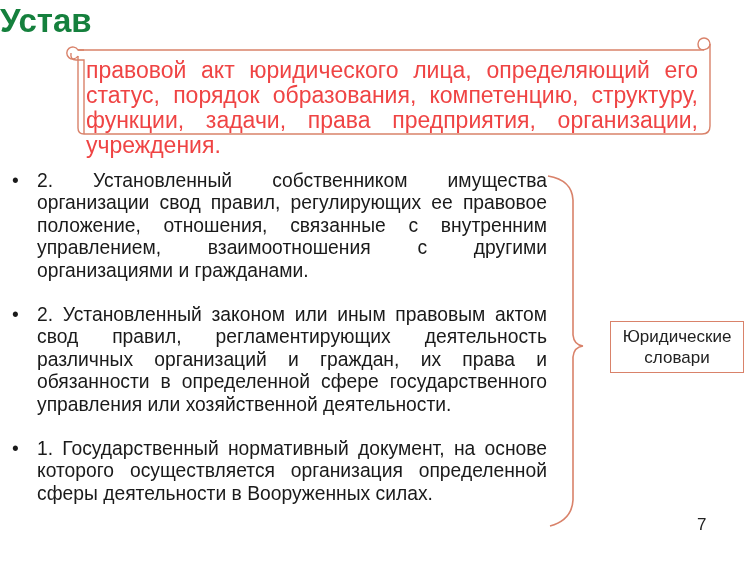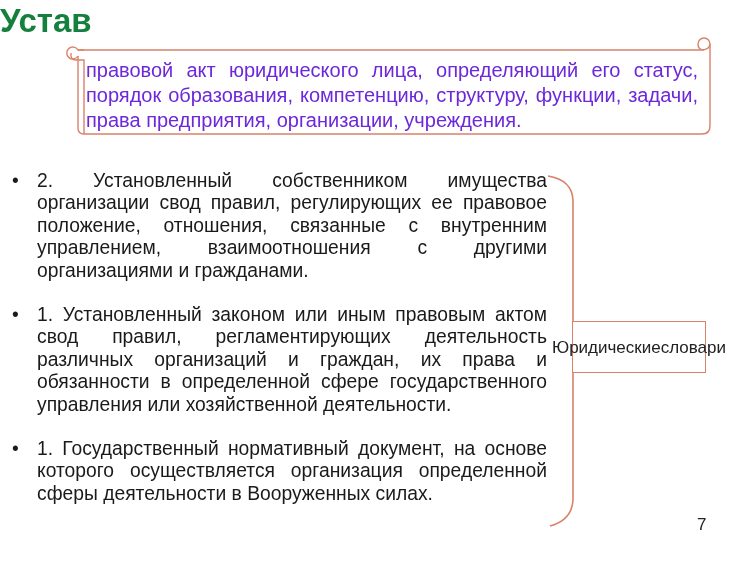--- a/index.html
+++ b/index.html
@@ -2,29 +2,29 @@
 <html><head>
 <meta charset="utf-8">
 <style>
   html, body { margin: 0; padding: 0; background: #ffffff; }
   body { width: 750px; height: 561px; position: relative; overflow: hidden;
          font-family: "Liberation Sans", sans-serif; color: #1a1a1a; }
   .title { position: absolute; left: 0; top: 2px; width: 750px; text-align: left;
            font-size: 33px; font-weight: bold; color: #15803d; letter-spacing: 0px; }
   .scroll-svg { position: absolute; left: 0; top: 0; }
   .definition { position: absolute; left: 86px; top: 58px; width: 612px;
-                font-size: 20px; line-height: 25px; text-align: justify; color: #6d28d9; }
+                font-size: 23px; line-height: 25px; text-align: justify; color: #ef4444; }
   .bullets { position: absolute; left: 12px; top: 170px; width: 535px; margin: 0; padding: 0; list-style: none; }
   .bullet { position: relative; padding-left: 25px; font-size: 19.3px; line-height: 22.4px;
             text-align: justify; margin-bottom: 22px; }
   .bullet .dot { position: absolute; left: 0; top: 0; }
-  .source-box { position: absolute; left: 572px; top: 321px; width: 132px; height: 50px;
+  .source-box { position: absolute; left: 610px; top: 321px; width: 132px; height: 50px;
                 border: 1px solid #d9826a; background: #fff;
                 font-size: 17px; line-height: 21px; text-align: center; color: #222;
-                display: flex; align-items: center; justify-content: center; flex-direction: row; }
+                display: flex; align-items: center; justify-content: center; flex-direction: column; }
   .page-num { position: absolute; left: 697px; top: 515px; font-size: 17px; color: #222; }
 </style>
 </head>
 <body>
 
 <div class="title">Устав</div>
 
 <svg class="scroll-svg" width="750" height="561" viewBox="0 0 750 561">
 
   <g fill="none" stroke="#d9826a" stroke-width="1.4">
@@ -40,21 +40,21 @@
 
 <div class="definition">правовой акт юридического лица, определяющий его статус, порядок образования, компетенцию, структуру, функции, задачи, права предприятия, организации, учреждения.</div>
 
 <ul class="bullets">
   <li class="bullet">
     <span class="dot">•</span>
     <span>2. Установленный собственником имущества организации свод правил, регулирующих ее правовое положение, отношения, связанные с внутренним управлением, взаимоотношения с другими организациями и гражданами.</span>
   </li>
   <li class="bullet">
     <span class="dot">•</span>
-    <span>1. Установленный законом или иным правовым актом свод правил, регламентирующих деятельность различных организаций и граждан, их права и обязанности в определенной сфере государственного управления или хозяйственной деятельности.</span>
+    <span>2. Установленный законом или иным правовым актом свод правил, регламентирующих деятельность различных организаций и граждан, их права и обязанности в определенной сфере государственного управления или хозяйственной деятельности.</span>
   </li>
   <li class="bullet">
     <span class="dot">•</span>
     <span>1. Государственный нормативный документ, на основе которого осуществляется организация определенной сферы деятельности в Вооруженных силах.</span>
   </li>
 </ul>
 
 <div class="source-box">
   <span>Юридические</span>
   <span>словари</span>

